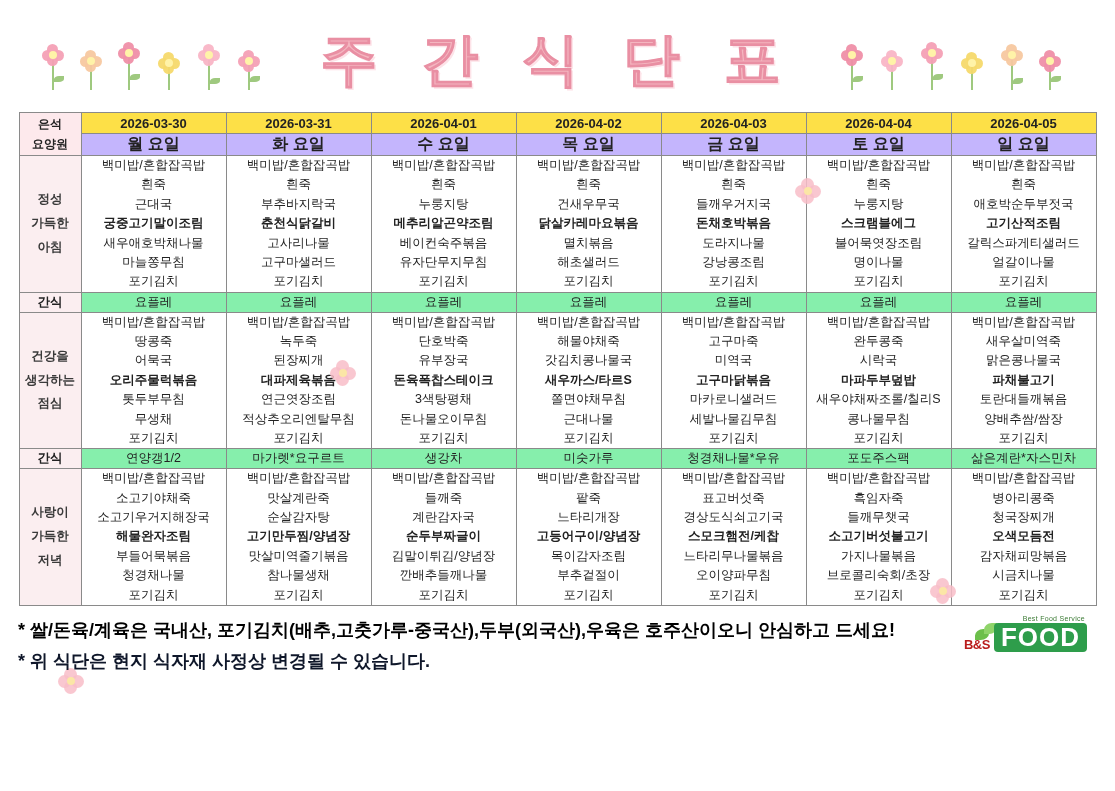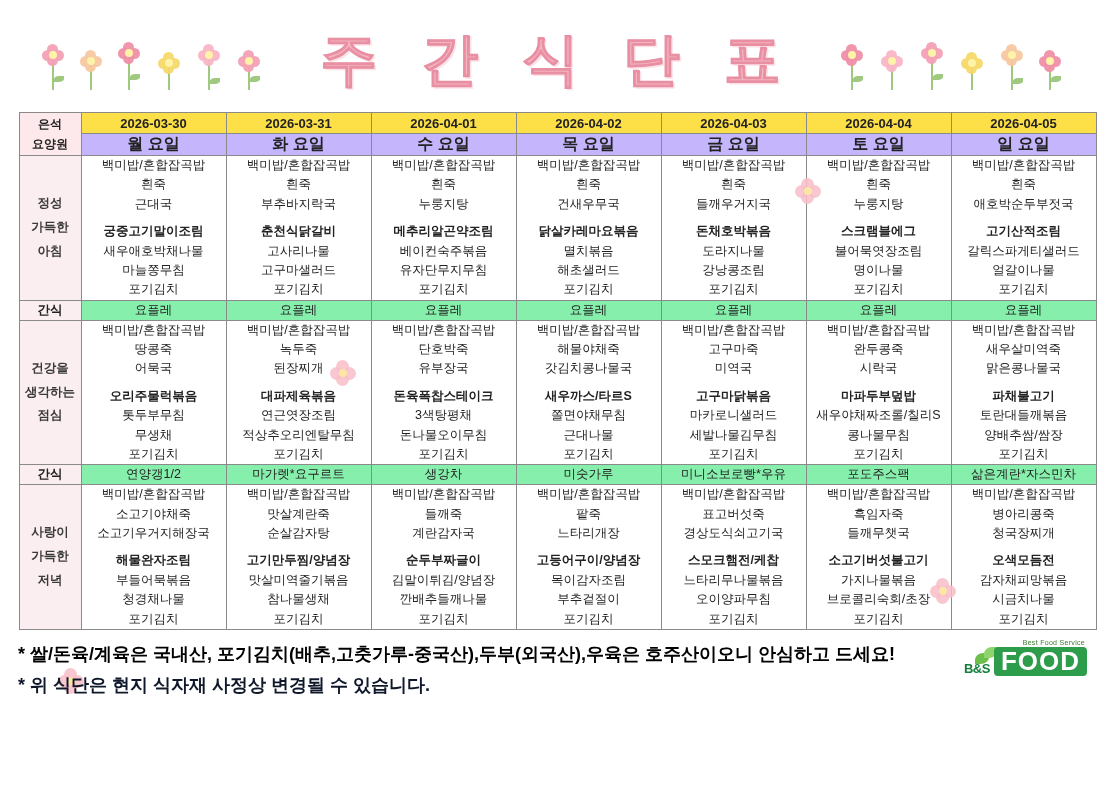--- a/index.html
+++ b/index.html
@@ -121,21 +121,20 @@
     font-size: 12.5px;
   }
   .meal-cell {
     vertical-align: top;
     padding: 3px 2px 4px 2px;
     line-height: 1.55;
   }
   .meal-cell div { white-space: nowrap; }
   .meal-cell .main {
     font-weight: bold;
-    margin-top: 8px;
   }
 
   
   .footer {
     position: relative;
     margin: 9px 18px 0 18px;
     height: 60px;
   }
   .note {
     font-size: 18px;
@@ -157,21 +156,21 @@
     margin-right: 2px;
   }
   .logo .wordmark {
     display: flex;
     align-items: flex-end;
     gap: 4px;
   }
   .logo .bs {
     font-size: 13px;
     font-weight: bold;
-    color: #15803d;
+    color: #b91c1c;
     letter-spacing: -.5px;
     text-align: right;
   }
   .logo .food {
     font-size: 26px;
     font-weight: bold;
     color: #ffffff;
     background: #2e9d4b;
     border-radius: 4px;
     padding: 0 7px 1px 7px;
@@ -516,21 +515,21 @@
             <div>포기김치</div>
           </td>
       </tr>
 
       <tr>
         <td class="snack-label">간식</td>
         <td class="snack-cell">연양갱1/2</td>
         <td class="snack-cell">마가렛*요구르트</td>
         <td class="snack-cell">생강차</td>
         <td class="snack-cell">미숫가루</td>
-        <td class="snack-cell">미니소보로빵*우유</td>
+        <td class="snack-cell">청경채나물*우유</td>
         <td class="snack-cell">포도주스팩</td>
         <td class="snack-cell">삶은계란*자스민차</td>
       </tr>
 
       <tr>
         <td class="rowlabel">
           <div>사랑이</div>
           <div>가득한</div>
           <div>저녁</div>
         </td>

